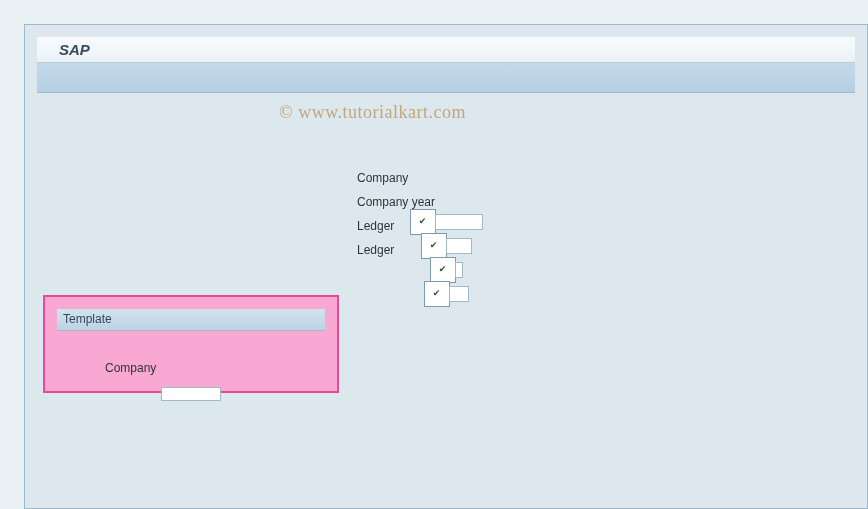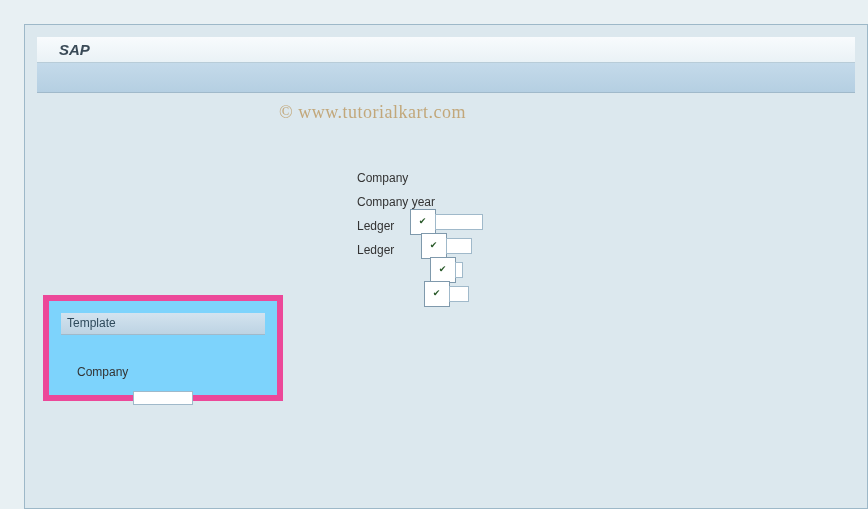--- a/index.html
+++ b/index.html
@@ -105,23 +105,23 @@
     }
     .tf-xs {
       width: 8px;
       margin-left: -1px;
     }
     .tf-xxs {
       width: 20px;
       margin-left: -1px;
     }
     .group-box {
-      width: 240px;
-      border: 6px solid #ec4899;
-      background: #7dd3fc;
+      width: 296px;
+      border: 2px solid #ec4899;
+      background: #f9a8d4;
     }
     .group-header {
       height: 22px;
       background: linear-gradient(to bottom, #d3e3ef 0%, #bdd3e3 100%);
       border-bottom: 1px solid #a0b9ca;
       padding: 3px 6px;
       color: #2f4a5c;
     }
     .group-body {
       padding: 6px 4px 18px 4px;

